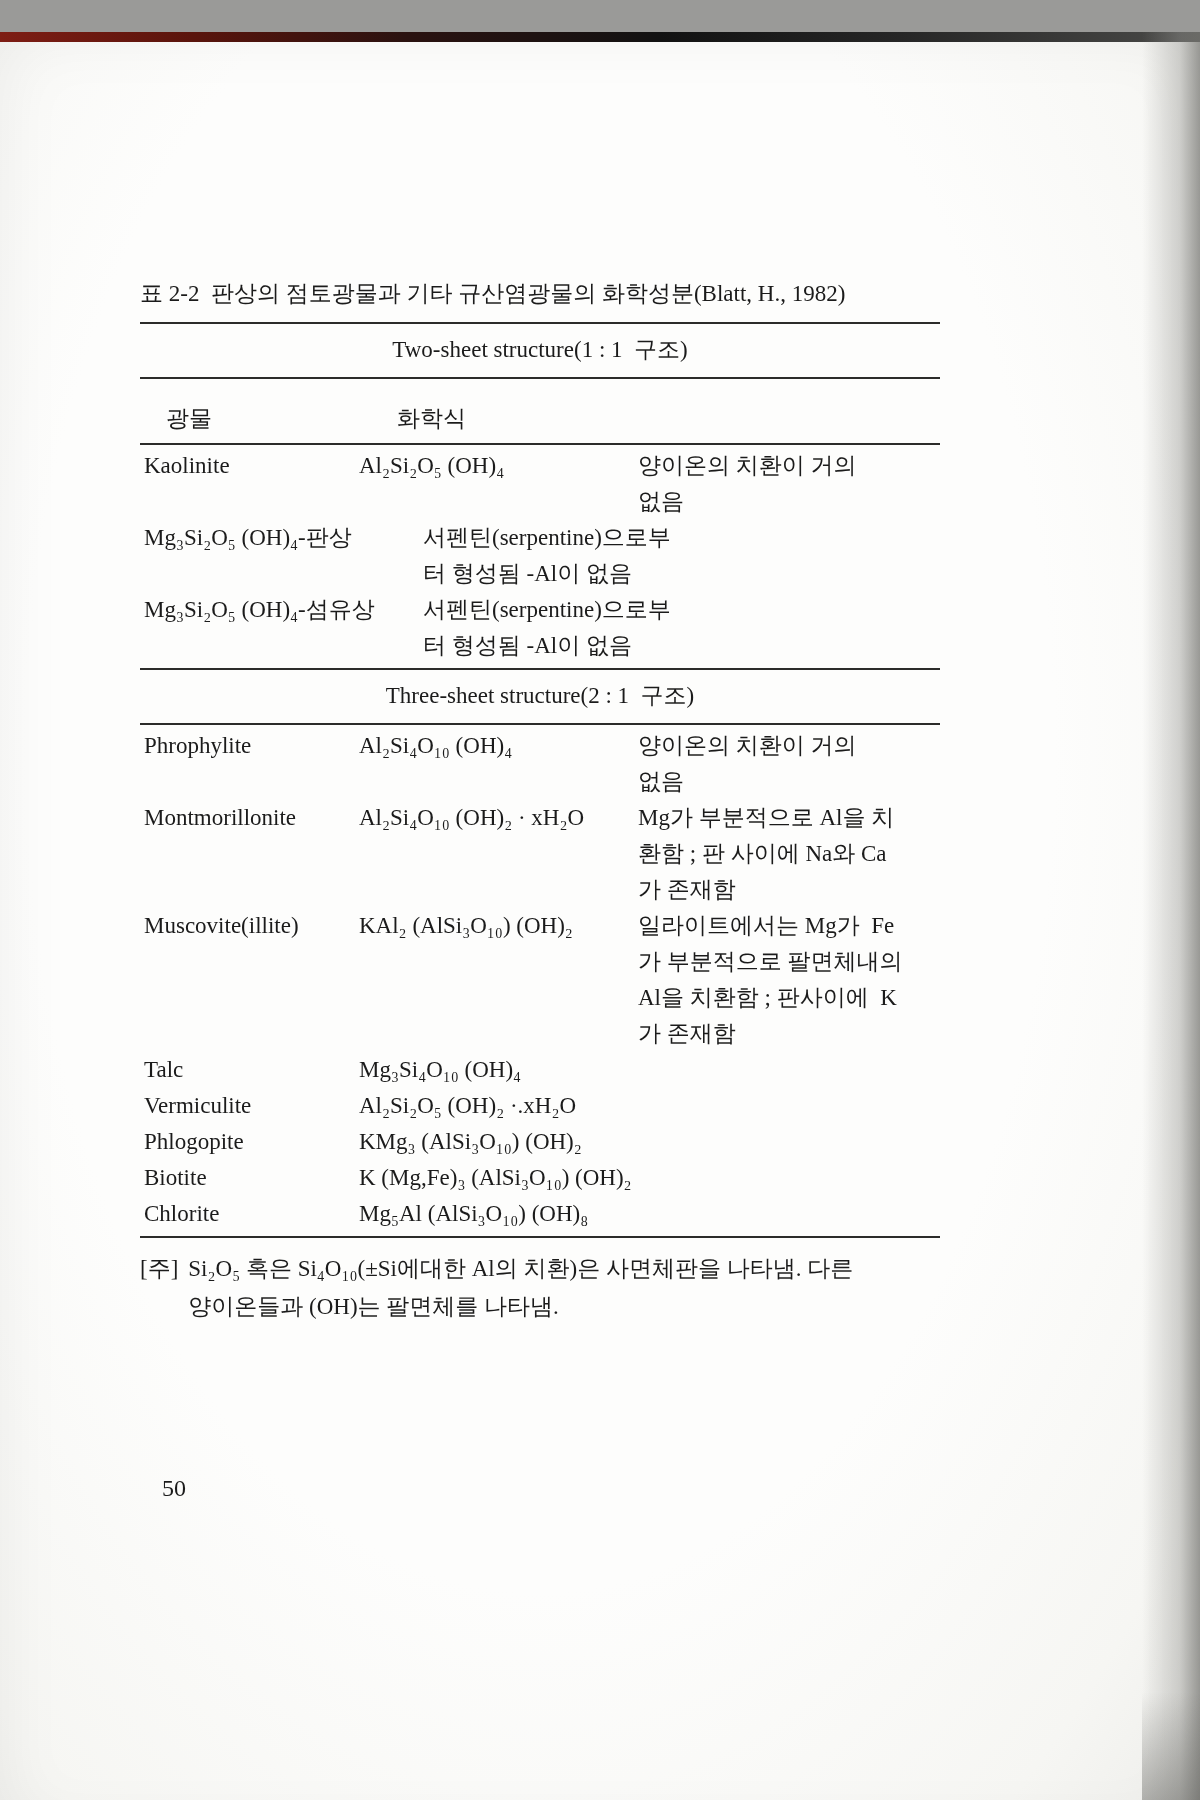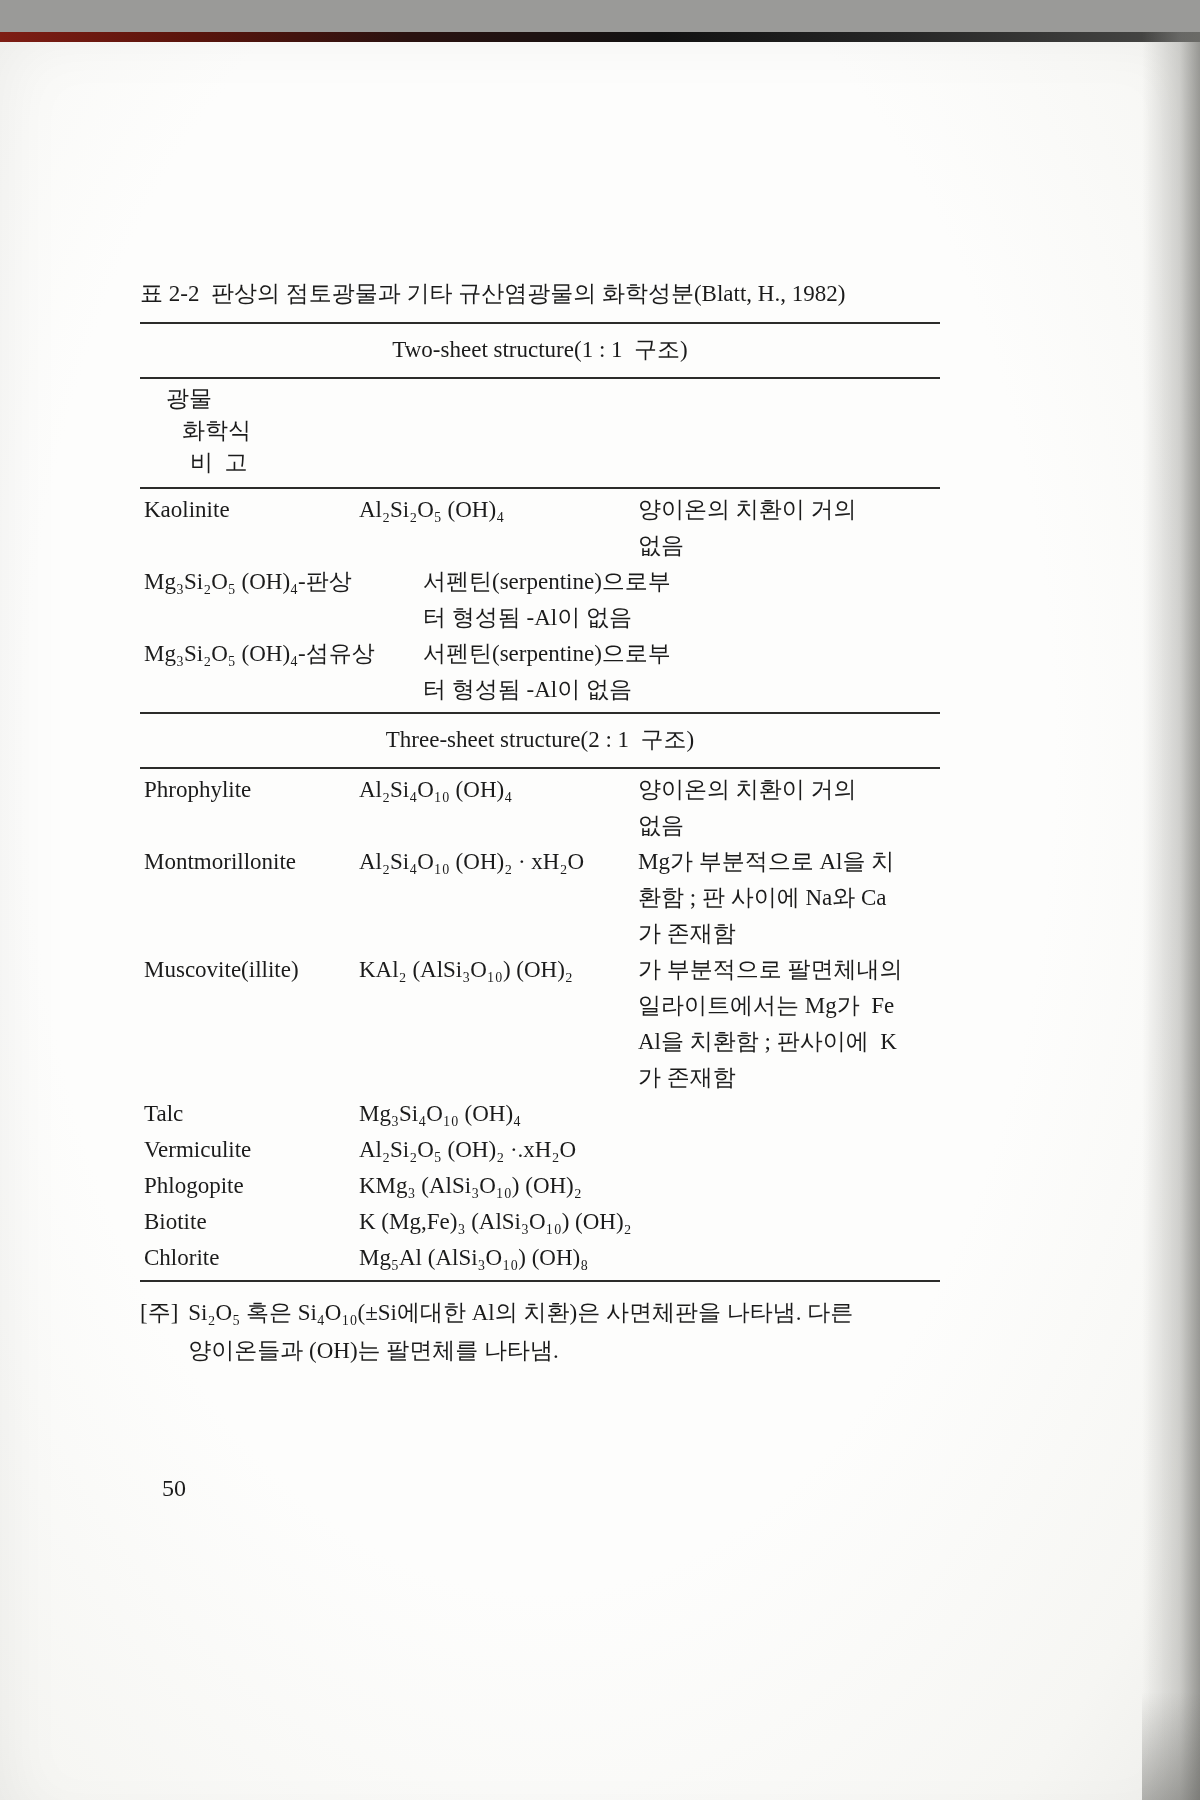--- a/index.html
+++ b/index.html
@@ -30,21 +30,21 @@
   }
   .corner-br {
     position:absolute; bottom:0; right:0; width:58px; height:140px;
     background:linear-gradient(180deg, rgba(110,110,106,0) 0%, rgba(90,90,86,0.55) 100%);
   }
   
   .content { position:absolute; left:140px; top:246px; width:800px; }
   .caption { font-size:23px; line-height:32px; white-space:pre; margin-bottom:12px; }
   .rule { border-top:2px solid #2c2c2a; }
   .section-header { text-align:center; font-size:23px; line-height:32px; padding:10px 0 11px; white-space:pre; }
-  .col-headers { display:flex; font-size:23px; line-height:32px; padding:4px 0 8px; white-space:pre;flex-direction:column; }
+  .col-headers { display:flex; font-size:23px; line-height:32px; padding:24px 0 8px; white-space:pre; }
   .col-headers .h1 { display:inline-block; margin-left:22px; }
   .col-headers .h2 { display:inline-block; margin-left:38px; }
   .col-headers .h3 { display:inline-block; margin-left:50px; }
   .tbody { padding:3px 0 4px; }
   .row { display:flex; font-size:23px; line-height:36px; }
   .c1 { width:215px; flex-shrink:0; padding-left:4px; white-space:pre; }
   .c2 { width:283px; flex-shrink:0; padding-left:4px; white-space:pre; }
   .c3 { flex:1; }
   .c3 div { white-space:pre; }
   .footnote { display:flex; font-size:23px; line-height:38px; margin-top:12px; }
@@ -68,21 +68,20 @@
 
     <div class="rule"></div>
 
     <div class="section-header">Two-sheet structure(1 : 1  구조)</div>
 
     <div class="rule"></div>
 
     <div class="col-headers">
       <div class="c1"><span class="h1">광물</span></div>
       <div class="c2"><span class="h2">화학식</span></div>
-      <div class="c3"><span class="h3">비  고</span></div>
     </div>
 
     <div class="rule"></div>
 
     <div class="tbody">
 
       <div class="row">
         <div class="c1">Kaolinite</div>
         <div class="c2">Al₂Si₂O₅ (OH)₄</div>
         <div class="c3">
@@ -133,22 +132,22 @@
           <div>Mg가 부분적으로 Al을 치</div>
           <div>환함 ; 판 사이에 Na와 Ca</div>
           <div>가 존재함</div>
         </div>
       </div>
 
       <div class="row">
         <div class="c1">Muscovite(illite)</div>
         <div class="c2">KAl₂ (AlSi₃O₁₀) (OH)₂</div>
         <div class="c3">
+          <div>일라이트에서는 Mg가  Fe</div>
           <div>가 부분적으로 팔면체내의</div>
-          <div>일라이트에서는 Mg가  Fe</div>
           <div>Al을 치환함 ; 판사이에  K</div>
           <div>가 존재함</div>
         </div>
       </div>
 
       <div class="row">
         <div class="c1">Talc</div>
         <div class="c2">Mg₃Si₄O₁₀ (OH)₄</div>
         <div class="c3"></div>
       </div>

